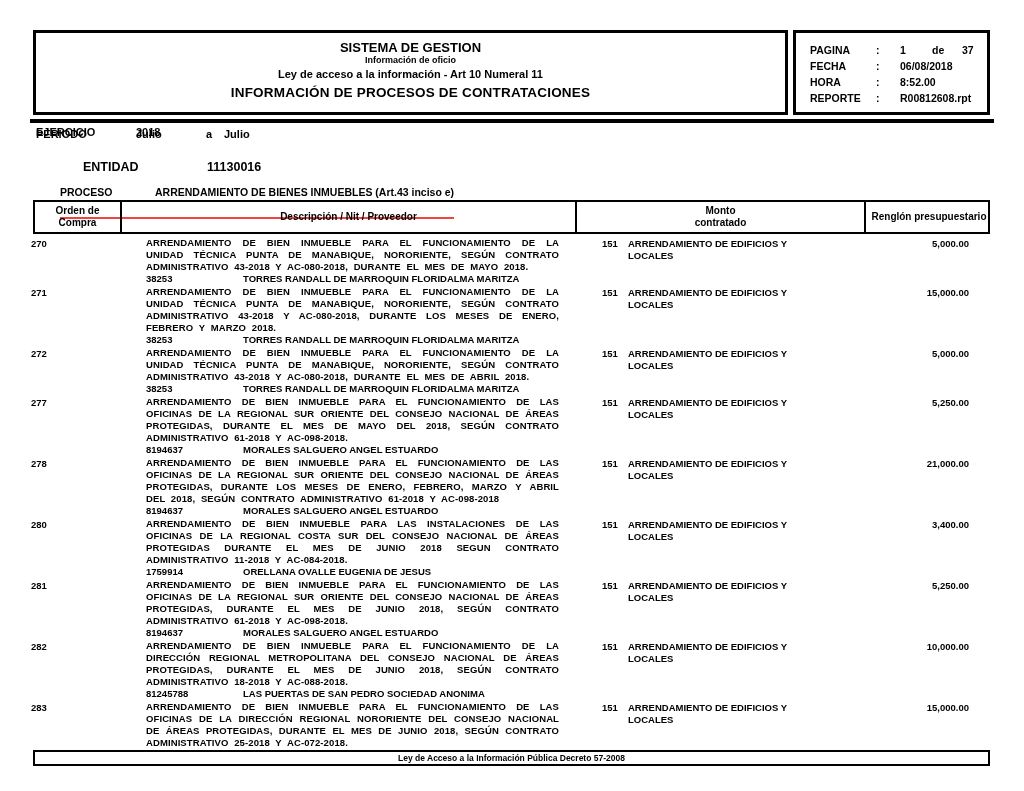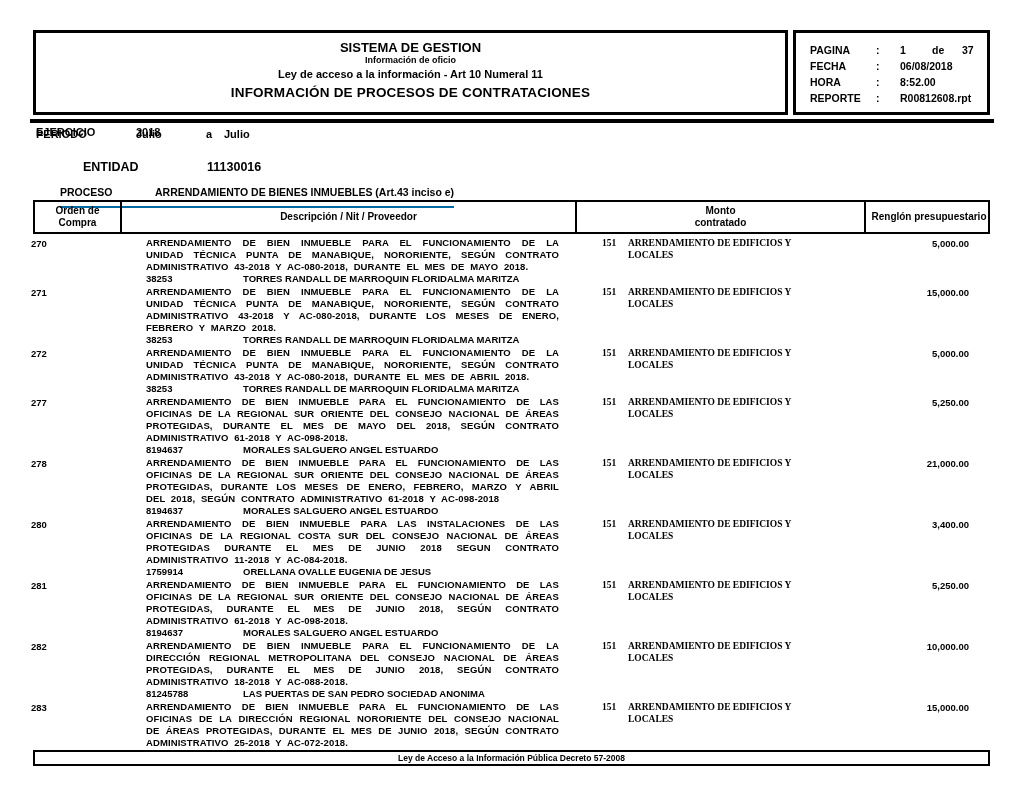--- a/index.html
+++ b/index.html
@@ -26,21 +26,21 @@
   .meta-value{flex:1;}
   .pg-cur{display:inline-block;width:32px;}
   .pg-de{display:inline-block;width:30px;}
   
   .rule{position:absolute;left:30px;top:119px;width:964px;height:4px;background:#000;}
   
   .fline{position:absolute;display:flex;font-weight:bold;}
   .f-ejercicio{left:36px;top:126px;font-size:11px;}
   .f-periodo{left:36px;top:128px;font-size:11px;}
   .f-entidad{left:36px;top:160px;font-size:12.5px;margin-left:47px;}
-  .f-proceso{left:60px;top:186px;font-size:10.5px;border-bottom:2px solid #0369a1;padding-bottom:8px;}
+  .f-proceso{left:60px;top:186px;font-size:10.5px;border-bottom:2px solid #ef4444;padding-bottom:19px;}
   .flabel{width:100px;}
   .flabel-ent{width:124px;}
   .flabel-proc{width:95px;}
   .per-from{width:70px;}
   .per-a{width:18px;}
   
   .thead{
     position:absolute;left:33px;top:200px;width:957px;height:34px;
     border:2px solid #000;box-sizing:border-box;display:grid;
     grid-template-columns:85px 455px 289px 128px;
@@ -53,21 +53,21 @@
   .tbody{position:absolute;left:27px;top:237px;width:957px;}
   .trow{display:grid;grid-template-columns:85px 455px 289px 128px;margin-bottom:1px;}
   .col-orden{font-size:9.5px;font-weight:bold;padding:1px 0 0 4px;}
   .col-desc{padding:0 8px 0 3px;margin-left:31px;}
   .desc-text{
     font-size:9.5px;font-weight:bold;line-height:12px;
     text-align:justify;text-align-last:left;word-spacing:3px;letter-spacing:0.1px;
   }
   .nit-line{display:flex;font-size:9.5px;font-weight:bold;line-height:12px;}
   .nit{width:97px;}
-  .col-renglon{display:flex;align-items:flex-start;padding:1px 0 0 35px;box-sizing:border-box;font-family:Liberation Serif, serif;}
+  .col-renglon{display:flex;align-items:flex-start;padding:1px 0 0 35px;box-sizing:border-box;}
   .renglon-code{width:26px;font-size:9.5px;font-weight:bold;line-height:11.5px;}
   .renglon-name{width:190px;font-size:9.5px;font-weight:bold;line-height:11.5px;}
   .col-monto{text-align:right;padding:1px 15px 0 0;font-size:9.5px;font-weight:bold;}
   
   .footer-box{
     position:absolute;left:33px;top:750px;width:957px;height:16px;
     border:2px solid #000;box-sizing:border-box;text-align:center;
     font-size:8.5px;font-weight:bold;line-height:12px;
   }
 </style>

